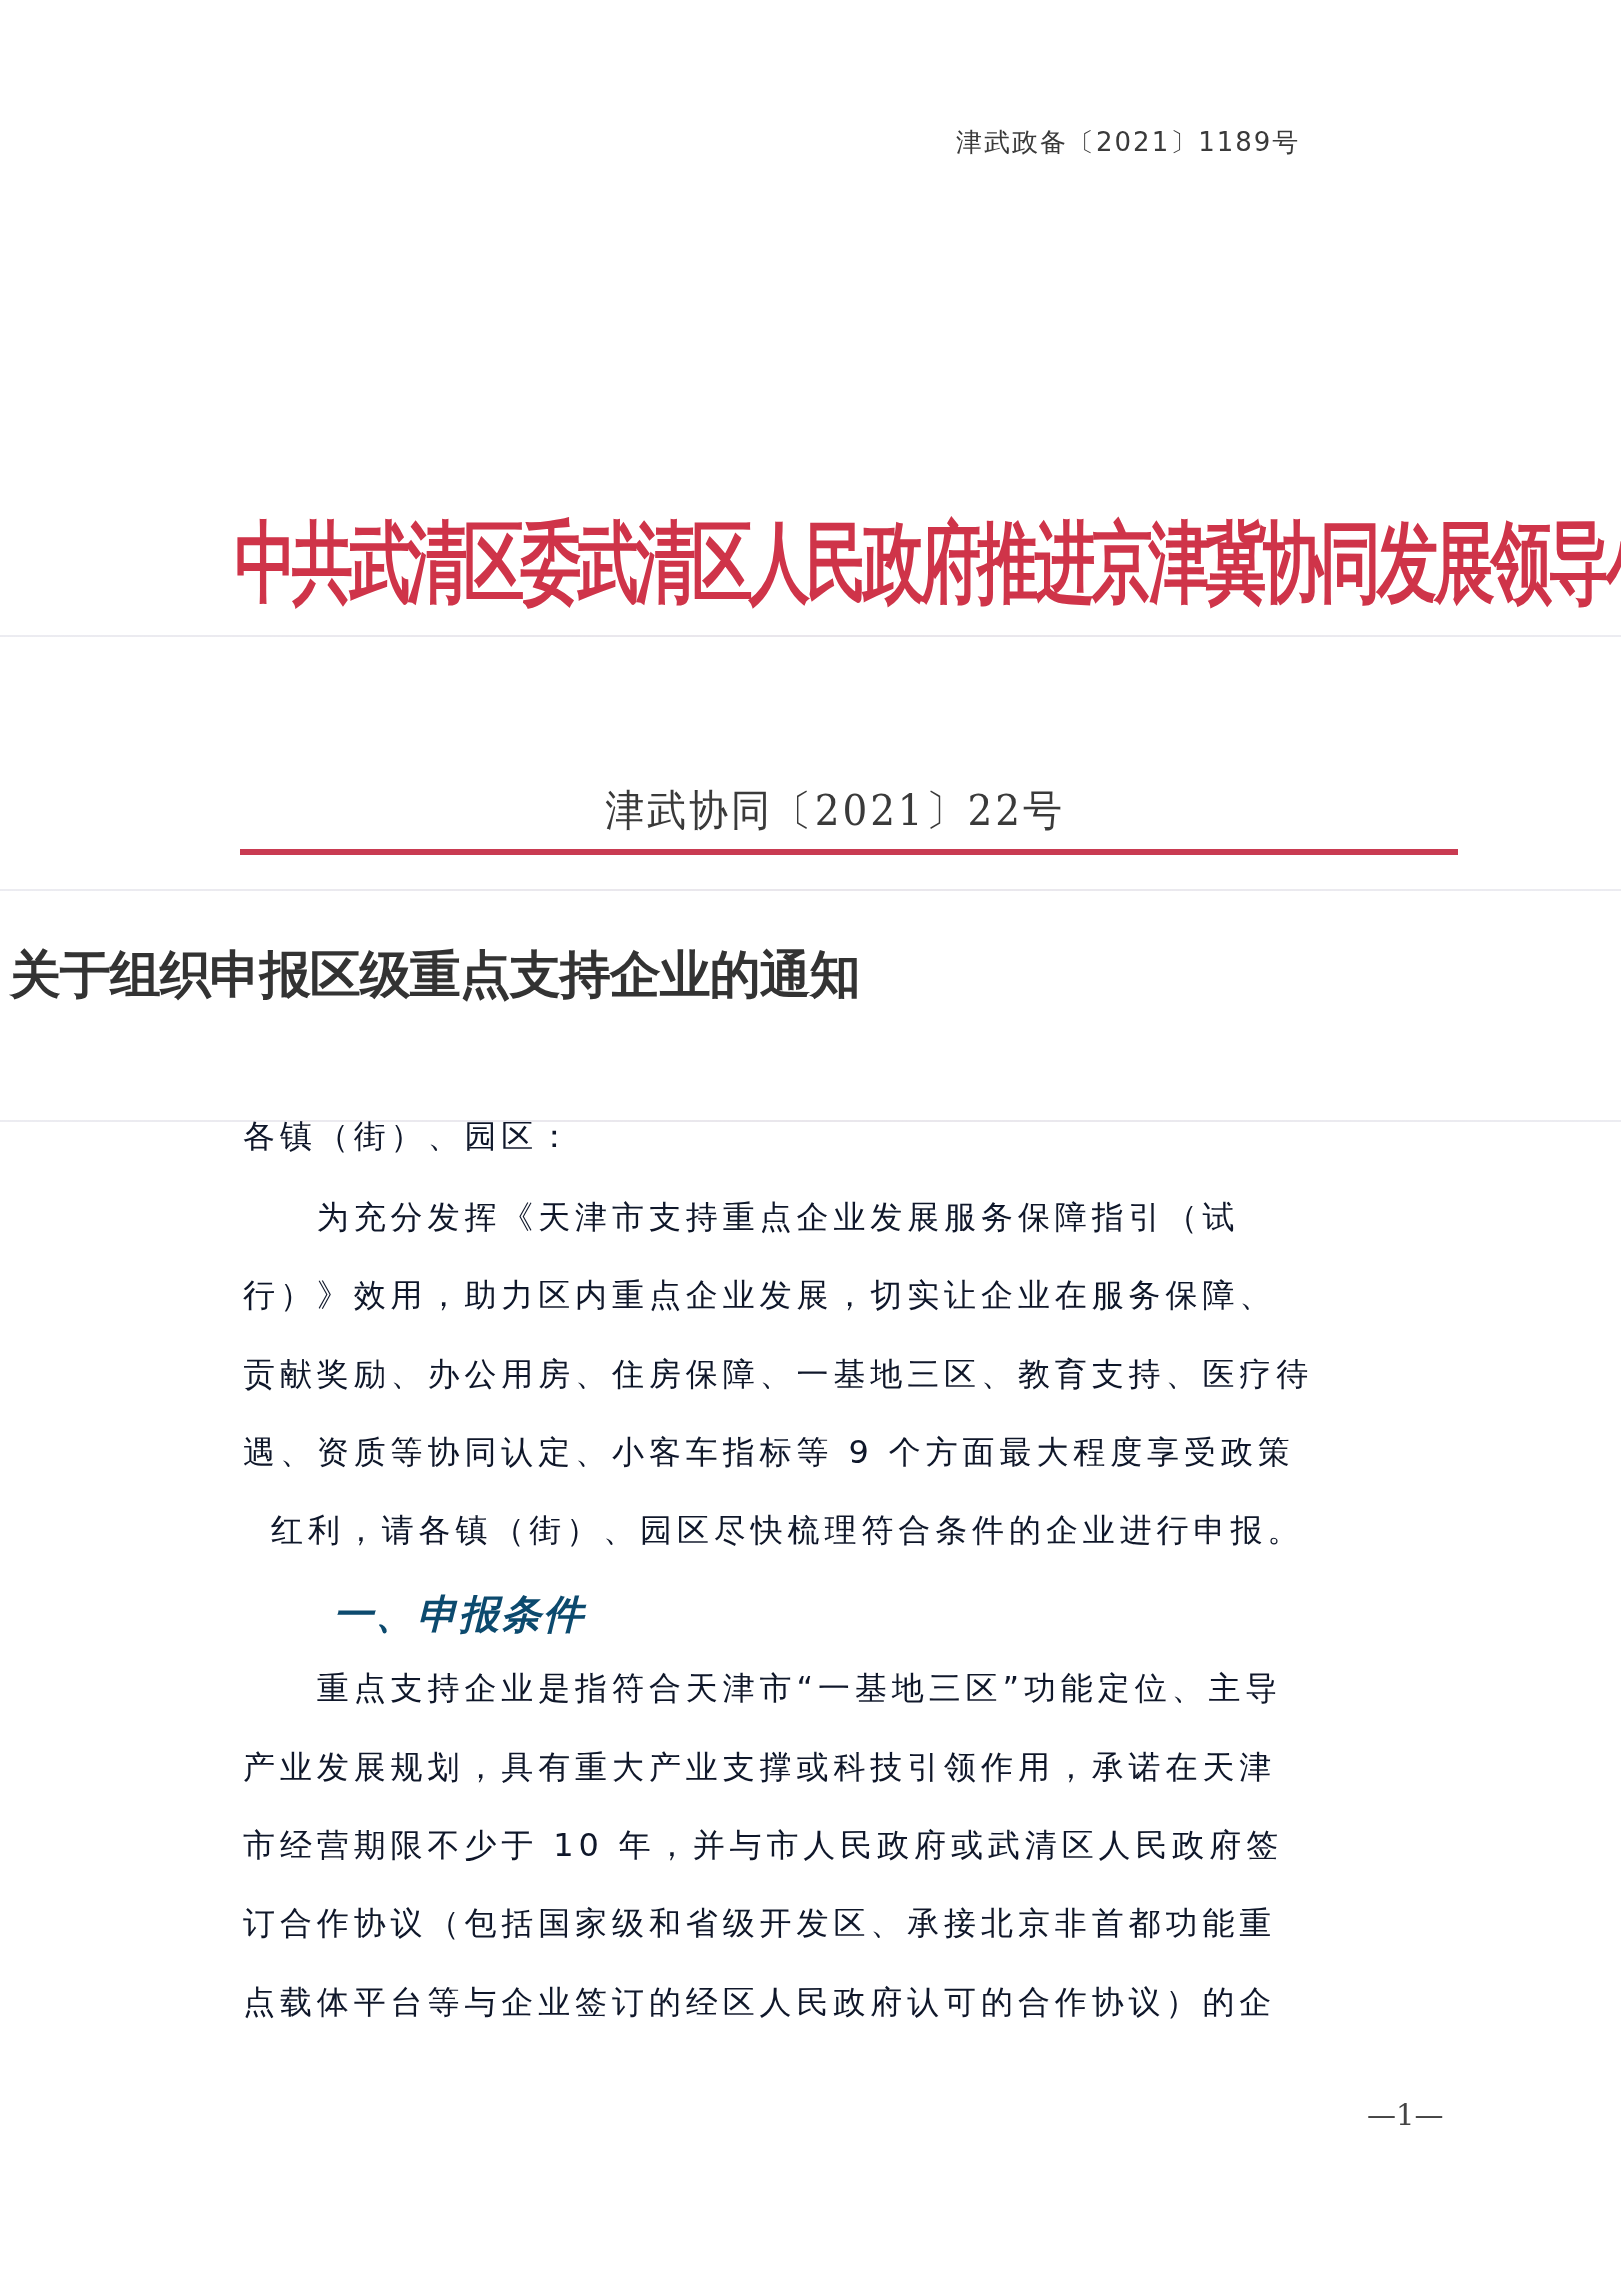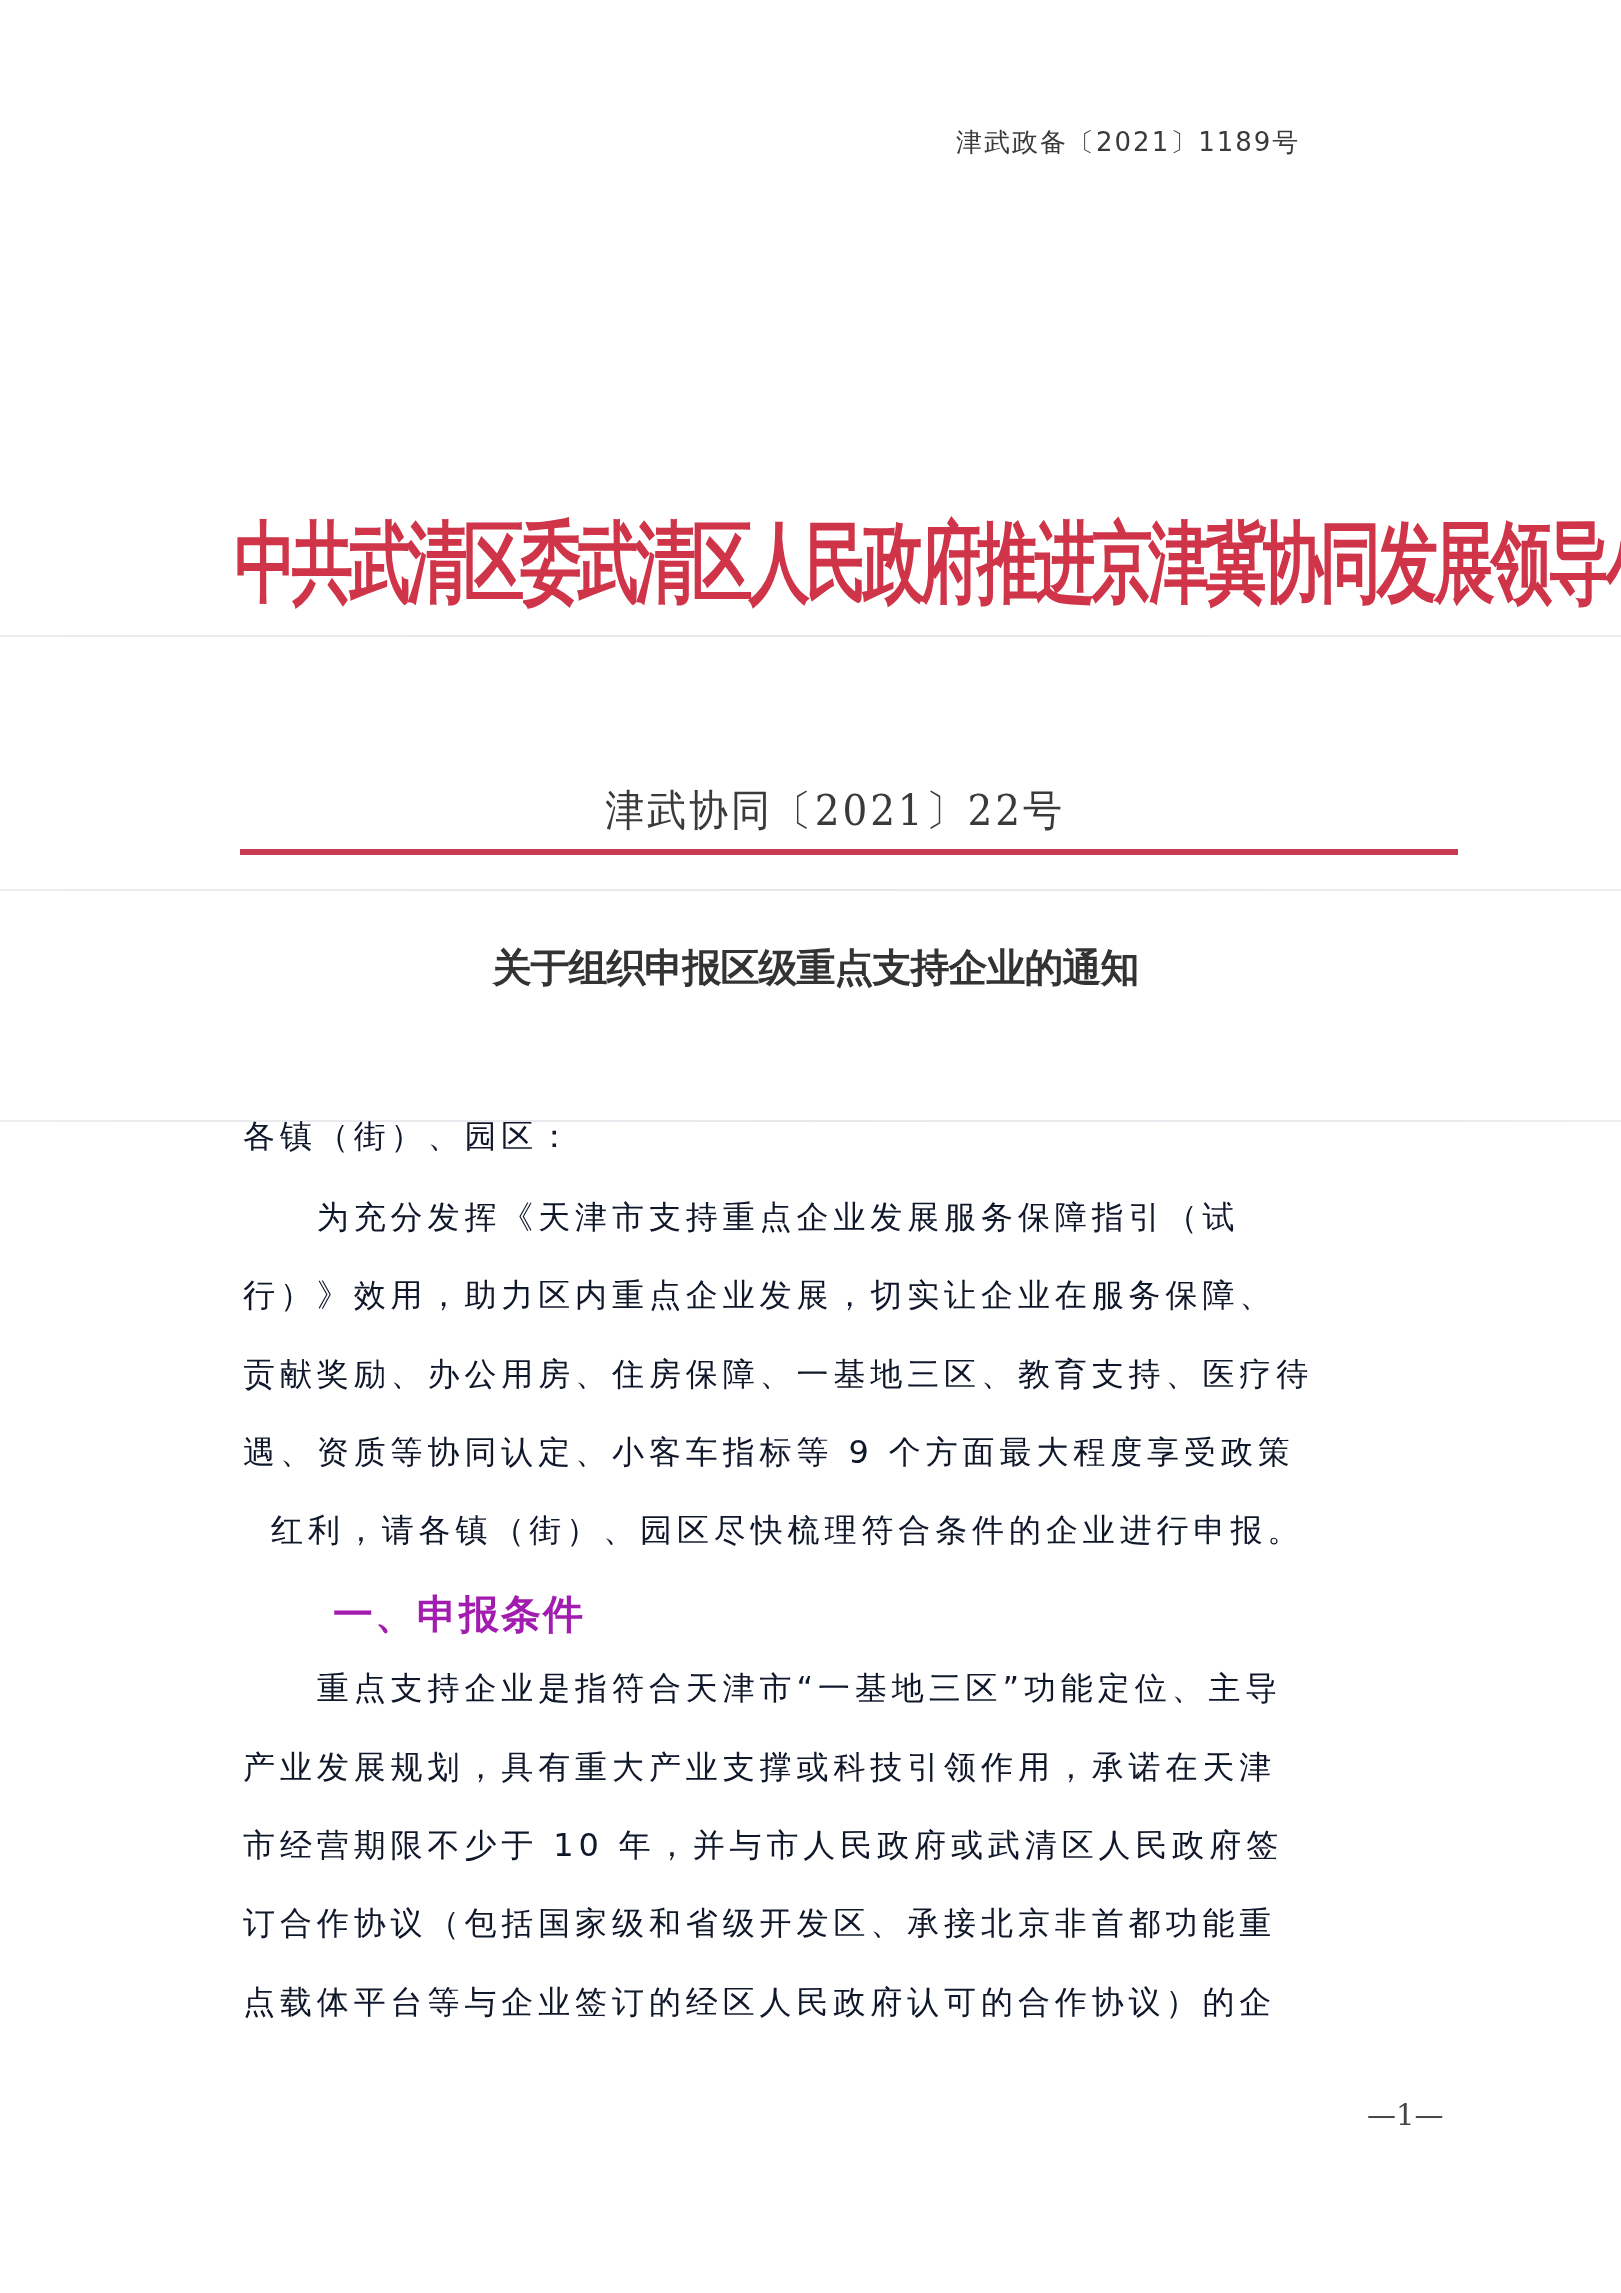--- a/index.html
+++ b/index.html
@@ -68,47 +68,47 @@
       height: 5.9px;
       background: #c93b52;
     }
     .doc-title {
       position: absolute;
       top: 941px;
       left: 0;
       width: 1621px;
       padding-left: 9.8px;
       box-sizing: border-box;
-      text-align: center;
       font-family: "DejaVu Serif", serif;
       font-weight: bold;
-      font-size: 39px;
+      font-size: 51px;
       color: #333;
       letter-spacing: -1px;
     }
     .body-text {
       position: absolute;
       left: 243px;
       width: 1215px;
       font-family: "DejaVu Sans", sans-serif;
       font-size: 32px;
       color: #0f172a;
       letter-spacing: 4.9px;
       white-space: nowrap;
       line-height: 1;
     }
     .heading-1 {
       position: absolute;
       left: 333px;
       font-family: "DejaVu Sans", sans-serif;
       font-weight: bold;
       font-size: 40px;
-      color: #a21caf;
+      color: #0c4a6e;
       letter-spacing: 2px;
       line-height: 1;
+      font-style: italic;
     }
     .page-number {
       position: absolute;
       top: 2098px;
       left: 1367px;
       font-family: "DejaVu Serif", serif;
       font-size: 29px;
       color: #444;
       white-space: nowrap;
     }

